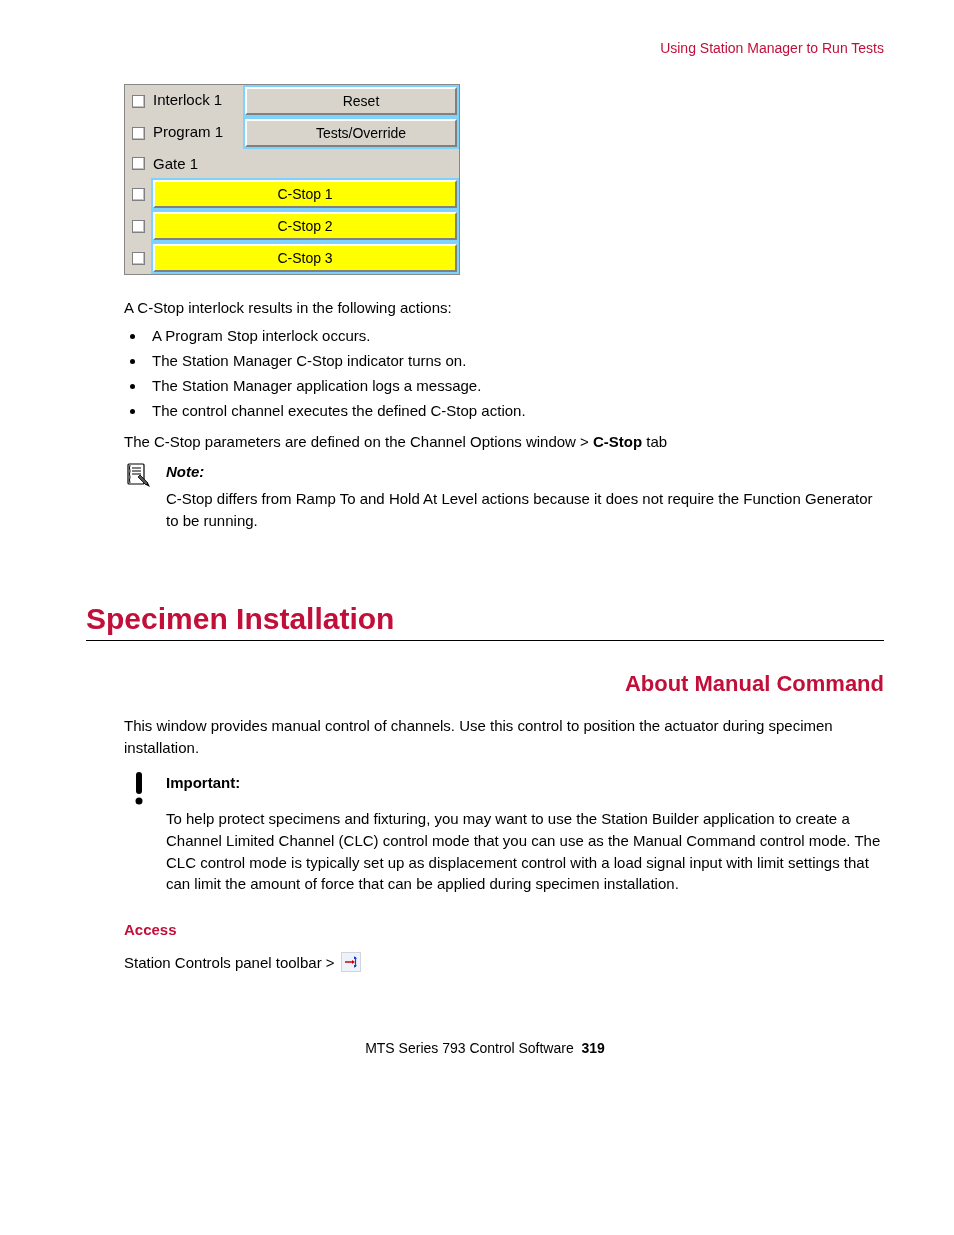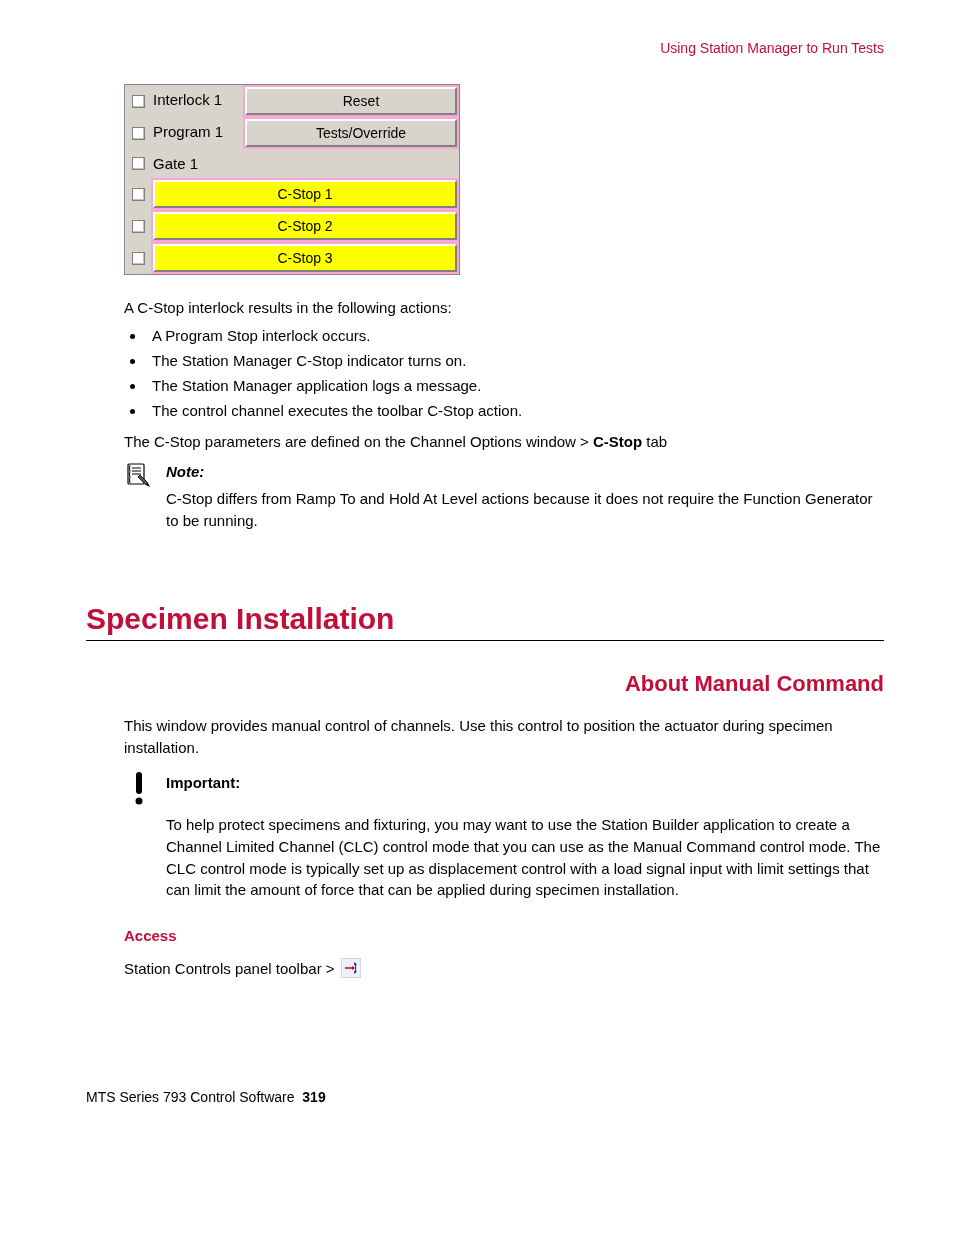--- a/index.html
+++ b/index.html
@@ -20,21 +20,21 @@
     color: #c20f3a;
     font-size: 14px;
     margin-bottom: 28px;
   }
   
   .panel {
     display: inline-block;
     border: 1px solid #888;
     margin-left: 38px;
     margin-bottom: 22px;
-    background: #f9a8d4;
+    background: #7dd3fc;
     width: 336px;
   }
   .panel-row {
     display: flex;
     align-items: stretch;
   }
   .checkcell {
     width: 26px;
     background: #d8d4cc;
     display: flex;
@@ -140,21 +140,21 @@
     text-align: right;
   }
   .important-block {
     display: flex;
     margin-left: 38px;
     margin-top: 14px;
     margin-bottom: 26px;
   }
   .important-icon { width: 30px; flex: 0 0 30px; margin-right: 12px; text-align:center; }
   .important-content { flex: 1; line-height: 1.45; }
-  .important-label { font-weight: bold; margin-bottom: 20px; }
+  .important-label { font-weight: bold; margin-bottom: 14px; }
   h3.access-title {
     color: #c20f3a;
     font-size: 15px;
     font-weight: bold;
     margin: 0 0 14px 38px;
   }
   .access-line {
     margin-left: 38px;
     display: flex;
     align-items: center;
@@ -163,22 +163,22 @@
   .toolbar-icon {
     width: 20px;
     height: 20px;
     border: 1px solid #cfd4e2;
     background: #eef2fa;
     display: inline-flex;
     align-items: center;
     justify-content: center;
   }
   .footer {
-    margin-top: 111px;
-    text-align: left;
+    margin-top: 68px;
+    text-align: center;
     font-size: 14px;
   }
   .footer .pagenum { font-weight: bold; }
 </style>
 </head>
 <body>
 
 <div class="page">
 
   <div class="top-header">Using Station Manager to Run Tests</div>
@@ -228,21 +228,21 @@
       <div class="cstop-button">C-Stop 3</div>
     </div>
   </div>
 
   <p class="body-text">A C-Stop interlock results in the following actions:</p>
 
   <ul class="bullets">
     <li>A Program Stop interlock occurs.</li>
     <li>The Station Manager C-Stop indicator turns on.</li>
     <li>The Station Manager application logs a message.</li>
-    <li>The control channel executes the toolbar C-Stop action.</li>
+    <li>The control channel executes the defined C-Stop action.</li>
   </ul>
 
   <p class="body-text">
     <span>The C-Stop parameters are defined on the Channel Options window &gt; </span><b>C-Stop</b><span> tab</span>
   </p>
 
   <div class="note-block">
     <div class="note-icon">
       <svg width="28" height="28" viewBox="0 0 28 28">
         <rect x="4" y="3" width="16" height="20" fill="#fff" stroke="#000" stroke-width="1.2" rx="1"></rect>

